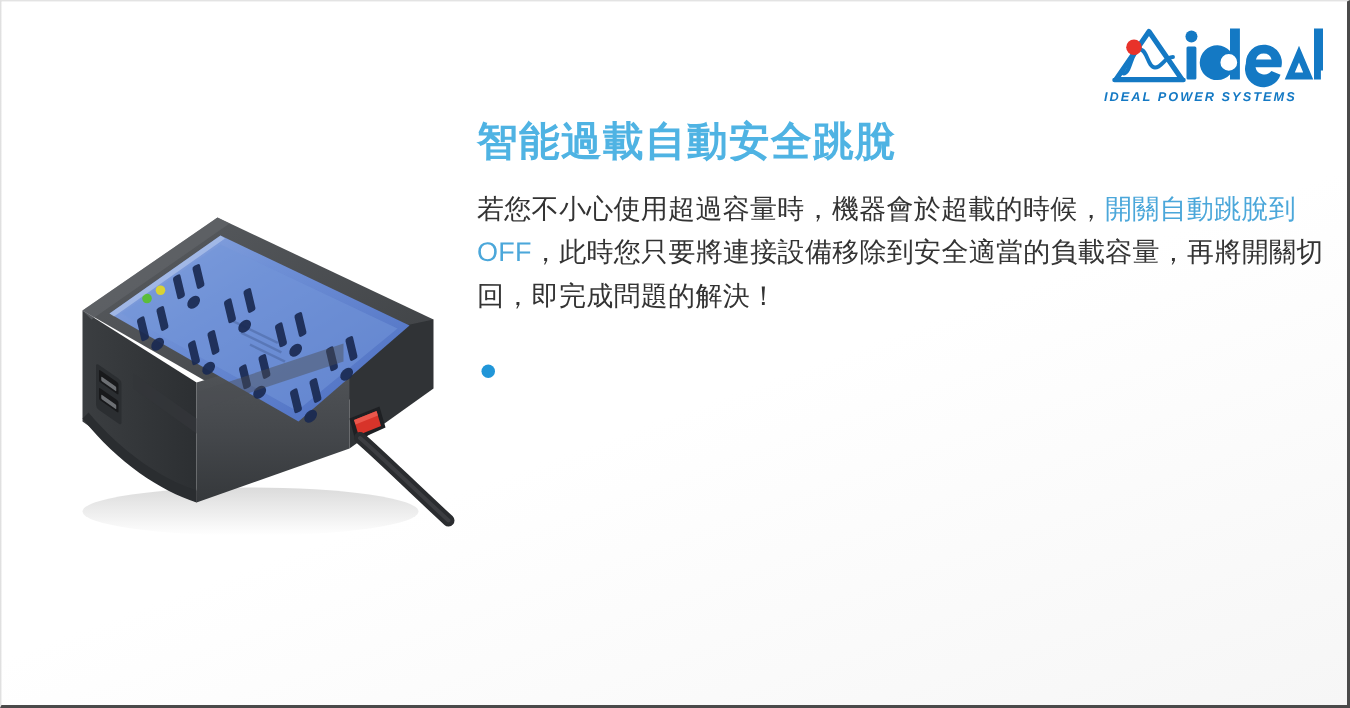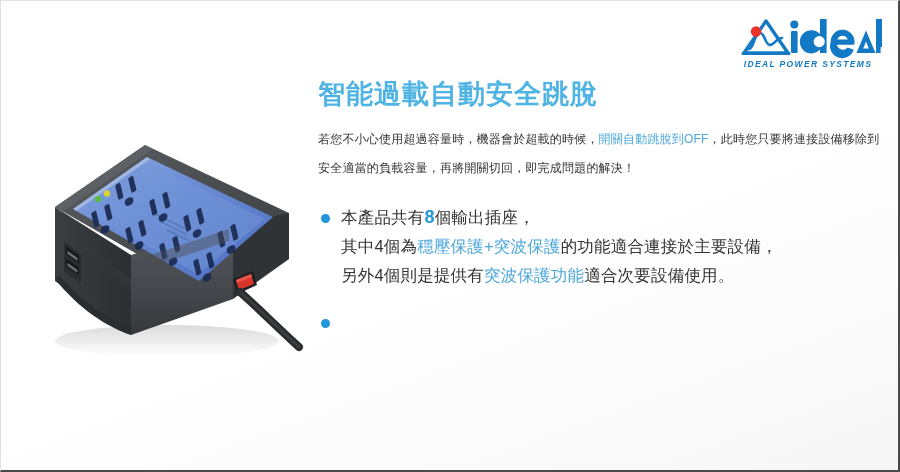--- a/index.html
+++ b/index.html
@@ -42,21 +42,20 @@
     left: 0;
     top: 2px;
     width: 150px;
     height: 42px;
   }
   .logo-tagline {
     position: absolute;
     left: 4px;
     top: 44px;
     width: 144px;
-    text-align: center;
     font-family: "Liberation Sans", sans-serif;
     font-style: italic;
     font-weight: bold;
     font-size: 8.5px;
     letter-spacing: 1.35px;
     color: #1479c4;
     white-space: nowrap;
   }
 
   
@@ -78,21 +77,21 @@
   }
   .headline {
     font-size: 27px;
     line-height: 34px;
     letter-spacing: 1px;
     color: #4fb3e3;
     font-weight: bold;
     margin: 0 0 14px 0;
   }
   .para {
-    font-size: 12px;
+    font-size: 18px;
     line-height: 29px;
     color: #333333;
     letter-spacing: 0.2px;
     margin: 0;
   }
   .hl { color: #4ba7da; }
   .hl-b { color: #2196d8; font-weight: bold; font-size: 18px; }
 
   .bullets {
     margin: 20px 0 0 0;
@@ -330,26 +329,20 @@
     </div>
 
     <div class="content">
 
       <h1 class="headline">智能過載自動安全跳脫</h1>
 
       <p class="para"><span>若您不小心使用超過容量時，機器會於超載的時候，</span><span class="hl">開關自動跳脫到OFF</span><span>，此時您只要將連接設備移除到安全適當的負載容量，再將開關切回，即完成問題的解決！</span></p>
 
       <ul class="bullets">
 
-        <li class="bullet">
-          <span class="dot"></span>
-          <span class="ln"><span>本產品共有</span><span class="hl-b">8</span><span>個輸出插座，</span></span>
-          <span class="ln"><span>其中4個為</span><span class="hl">穩壓保護+突波保護</span><span>的功能適合連接於主要設備，</span></span>
-          <span class="ln"><span>另外4個則是提供有</span><span class="hl">突波保護功能</span><span>適合次要設備使用。</span></span>
-        </li>
 
         <li class="bullet">
           <span class="dot"></span>
         </li>
 
       </ul>
     </div>
 
   </div>
 </div>

